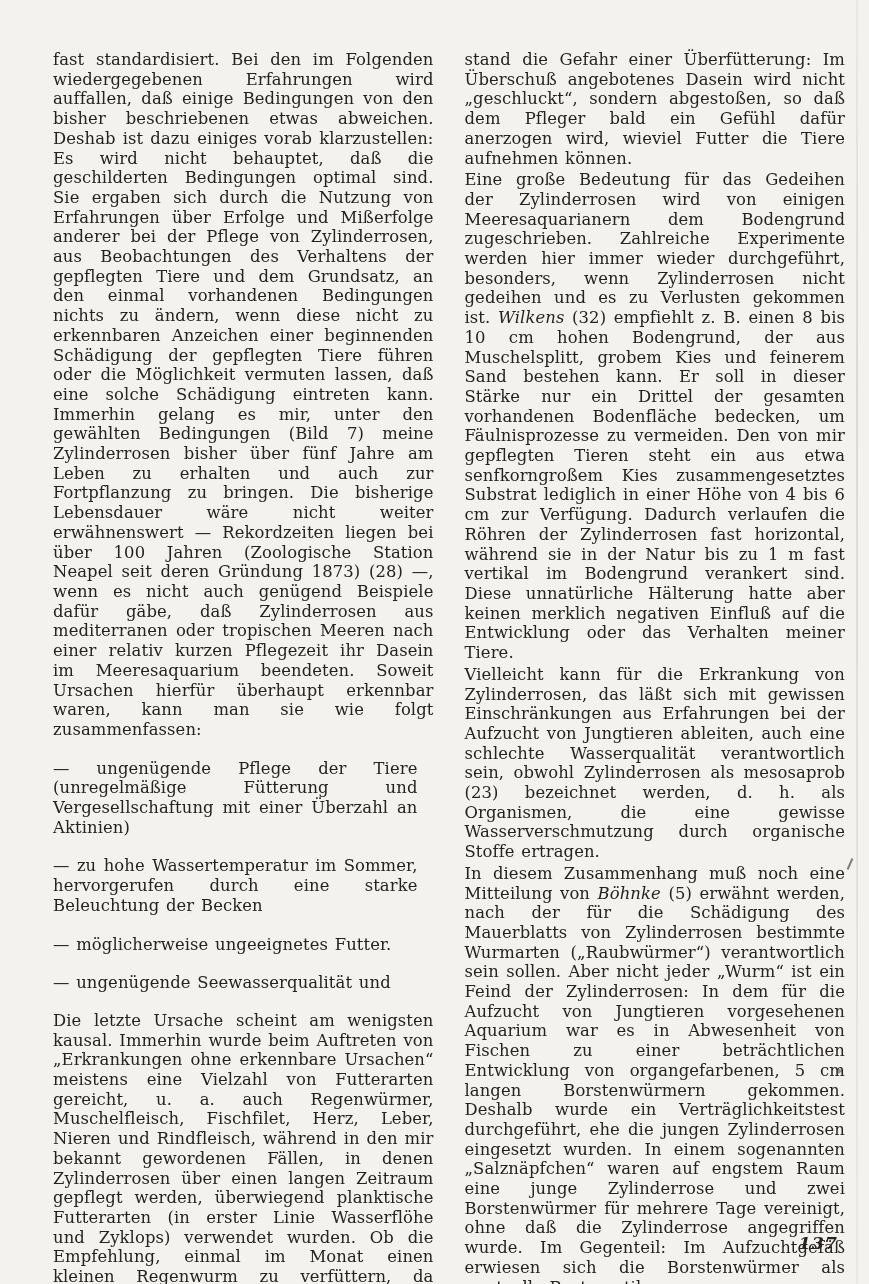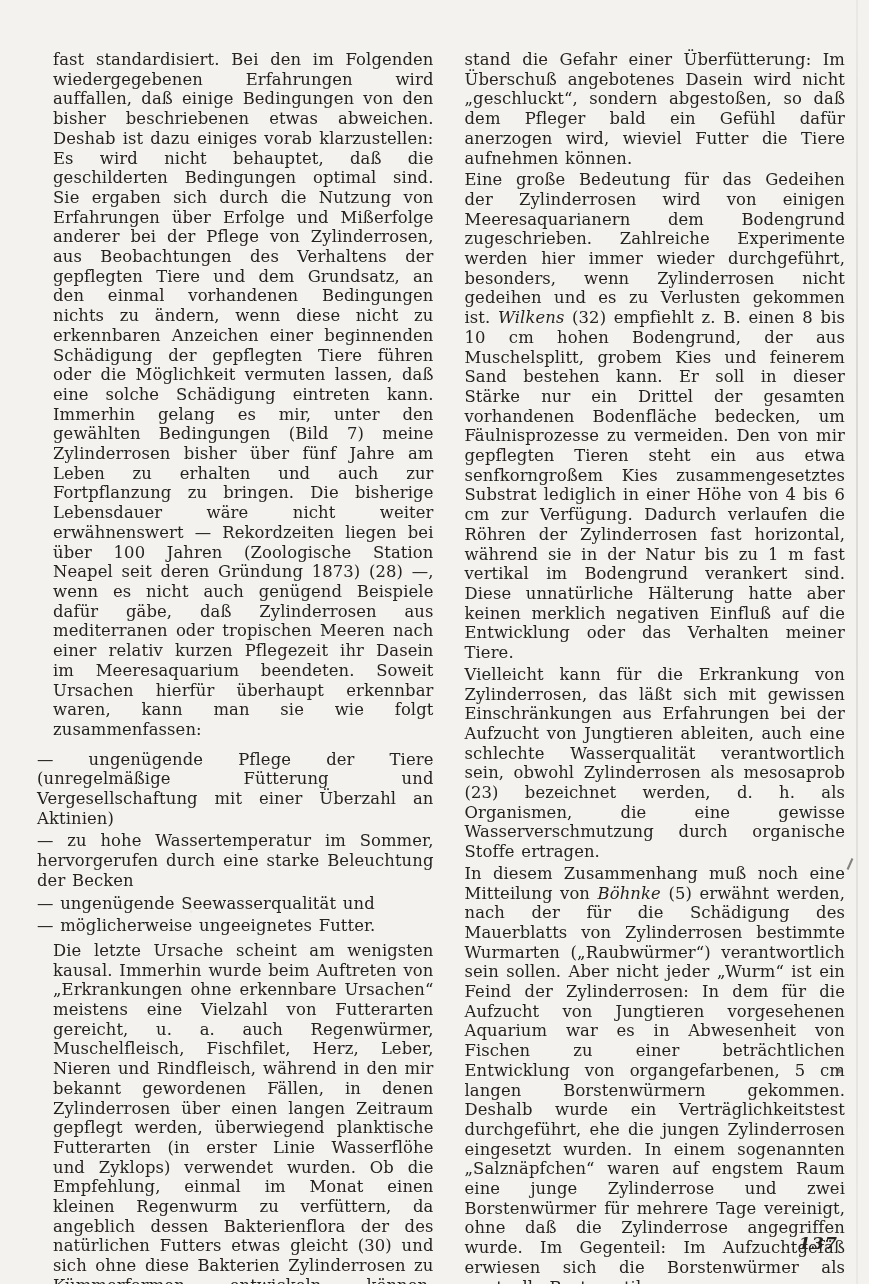--- a/index.html
+++ b/index.html
@@ -38,21 +38,21 @@
     font-size:16.4px;
     line-height:19.7px;
     text-align:justify;
     letter-spacing:0.1px;
     word-spacing:1.4px;
     hyphens:auto;
   }
   .para{margin:0 0 0 16px;padding-top:2px;}
   .para:first-child{padding-top:0;}
   .causes-list{margin:7px 0 3px 0;}
-  .list-item{margin:0;padding-top:3px;text-align:justify;}
+  .list-item{margin:16px;padding-top:3px;text-align:justify;}
   em{}
   .page-number{
     position:absolute;
     top:1233px;
     right:31px;
     font-size:17.5px;
     font-weight:bold;
     letter-spacing:1px;
     font-style:italic;
   }
@@ -84,22 +84,22 @@
 <div class="page">
 
   <div class="columns">
 
     <div class="col">
       <p class="para"><span>fast standardisiert. Bei den im Folgenden wiedergegebenen Erfahrungen wird auffallen, daß einige Bedingungen von den bisher beschriebenen etwas abweichen. Deshab ist dazu einiges vorab klarzustellen: Es wird nicht behauptet, daß die geschilderten Bedingungen optimal sind. Sie ergaben sich durch die Nutzung von Erfahrungen über Erfolge und Mißerfolge anderer bei der Pflege von Zylinderrosen, aus Beobachtungen des Verhaltens der gepflegten Tiere und dem Grundsatz, an den einmal vorhandenen Bedingungen nichts zu ändern, wenn diese nicht zu erkennbaren Anzeichen einer beginnenden Schädigung der gepflegten Tiere führen oder die Möglichkeit vermuten lassen, daß eine solche Schädigung eintreten kann. Immerhin gelang es mir, unter den gewählten Bedingungen (Bild 7) meine Zylinderrosen bisher über fünf Jahre am Leben zu erhalten und auch zur Fortpflanzung zu bringen. Die bisherige Lebensdauer wäre nicht weiter erwähnenswert — Rekordzeiten liegen bei über 100 Jahren (Zoologische Station Neapel seit deren Gründung 1873) (28) —, wenn es nicht auch genügend Beispiele dafür gäbe, daß Zylinderrosen aus mediterranen oder tropischen Meeren nach einer relativ kurzen Pflegezeit ihr Dasein im Meeresaquarium beendeten. Soweit Ursachen hierfür überhaupt erkennbar waren, kann man sie wie folgt zusammenfassen:</span></p>
 
       <div class="causes-list">
         <p class="list-item"><span>—  ungenügende Pflege der Tiere (unregelmäßige Fütterung und Vergesellschaftung mit einer Überzahl an Aktinien)</span></p>
         <p class="list-item"><span>—  zu hohe Wassertemperatur im Sommer, hervorgerufen durch eine starke Beleuchtung der Becken</span></p>
+        <p class="list-item"><span>—  möglicherweise ungeeignetes Futter.</span></p>
         <p class="list-item"><span>—  ungenügende Seewasserqualität und</span></p>
-        <p class="list-item"><span>—  möglicherweise ungeeignetes Futter.</span></p>
       </div>
 
       <p class="para"><span>Die letzte Ursache scheint am wenigsten kausal. Immerhin wurde beim Auftreten von „Erkrankungen ohne erkennbare Ursachen“ meistens eine Vielzahl von Futterarten gereicht, u. a. auch Regenwürmer, Muschelfleisch, Fischfilet, Herz, Leber, Nieren und Rindfleisch, während in den mir bekannt gewordenen Fällen, in denen Zylinderrosen über einen langen Zeitraum gepflegt werden, überwiegend planktische Futterarten (in erster Linie Wasserflöhe und Zyklops) verwendet wurden. Ob die Empfehlung, einmal im Monat einen kleinen Regenwurm zu verfüttern, da angeblich dessen Bakterienflora der des natürlichen Futters etwas gleicht (30) und sich ohne diese Bakterien Zylinderrosen zu Kümmerformen entwickeln können, begründet ist, möchte ich bezweifeln. Fest steht, daß die von mir gepflegten Tiere niemals Regenwürmer erhielten und sich trotzdem zu prächtigen Tieren entwickelt haben. Die angebotene Nahrung ist allerdings recht einseitig: Die Tiere erhielten jahrelang fast ausschließlich Wasserflöhe </span></p>
     </div>
 
     <div class="col">
       <p class="para"><span>stand die Gefahr einer Überfütterung: Im Überschuß angebotenes Dasein wird nicht „geschluckt“, sondern abgestoßen, so daß dem Pfleger bald ein Gefühl dafür anerzogen wird, wieviel Futter die Tiere aufnehmen können.</span></p>
       <p class="para"><span>Eine große Bedeutung für das Gedeihen der Zylinderrosen wird von einigen Meeresaquarianern dem Bodengrund zugeschrieben. Zahlreiche Experimente werden hier immer wieder durchgeführt, besonders, wenn Zylinderrosen nicht gedeihen und es zu Verlusten gekommen ist. </span><em>Wilkens</em><span> (32) empfiehlt z. B. einen 8 bis 10 cm hohen Bodengrund, der aus Muschelsplitt, grobem Kies und feinerem Sand bestehen kann. Er soll in dieser Stärke nur ein Drittel der gesamten vorhandenen Bodenfläche bedecken, um Fäulnisprozesse zu vermeiden. Den von mir gepflegten Tieren steht ein aus etwa senfkorngroßem Kies zusammengesetztes Substrat lediglich in einer Höhe von 4 bis 6 cm zur Verfügung. Dadurch verlaufen die Röhren der Zylinderrosen fast horizontal, während sie in der Natur bis zu 1 m fast vertikal im Bodengrund verankert sind. Diese unnatürliche Hälterung hatte aber keinen merklich negativen Einfluß auf die Entwicklung oder das Verhalten meiner Tiere.</span></p>
       <p class="para"><span>Vielleicht kann für die Erkrankung von Zylinderrosen, das läßt sich mit gewissen Einschränkungen aus Erfahrungen bei der Aufzucht von Jungtieren ableiten, auch eine schlechte Wasserqualität verantwortlich sein, obwohl Zylinderrosen als mesosaprob (23) bezeichnet werden, d. h. als Organismen, die eine gewisse Wasserverschmutzung durch organische Stoffe ertragen.</span></p>
       <p class="para"><span>In diesem Zusammenhang muß noch eine Mitteilung von </span><em>Böhnke</em><span> (5) erwähnt werden, nach der für die Schädigung des Mauerblatts von Zylinderrosen bestimmte Wurmarten („Raubwürmer“) verantwortlich sein sollen. Aber nicht jeder „Wurm“ ist ein Feind der Zylinderrosen: In dem für die Aufzucht von Jungtieren vorgesehenen Aquarium war es in Abwesenheit von Fischen zu einer beträchtlichen Entwicklung von organgefarbenen, 5 cm langen Borstenwürmern gekommen. Deshalb wurde ein Verträglichkeitstest durchgeführt, ehe die jungen Zylinderrosen eingesetzt wurden. In einem sogenannten „Salznäpfchen“ waren auf engstem Raum eine junge Zylinderrose und zwei Borstenwürmer für mehrere Tage vereinigt, ohne daß die Zylinderrose angegriffen wurde. Im Gegenteil: Im Aufzuchtgefäß erwiesen sich die Borstenwürmer als wertvolle Restevertilger.</span></p>

